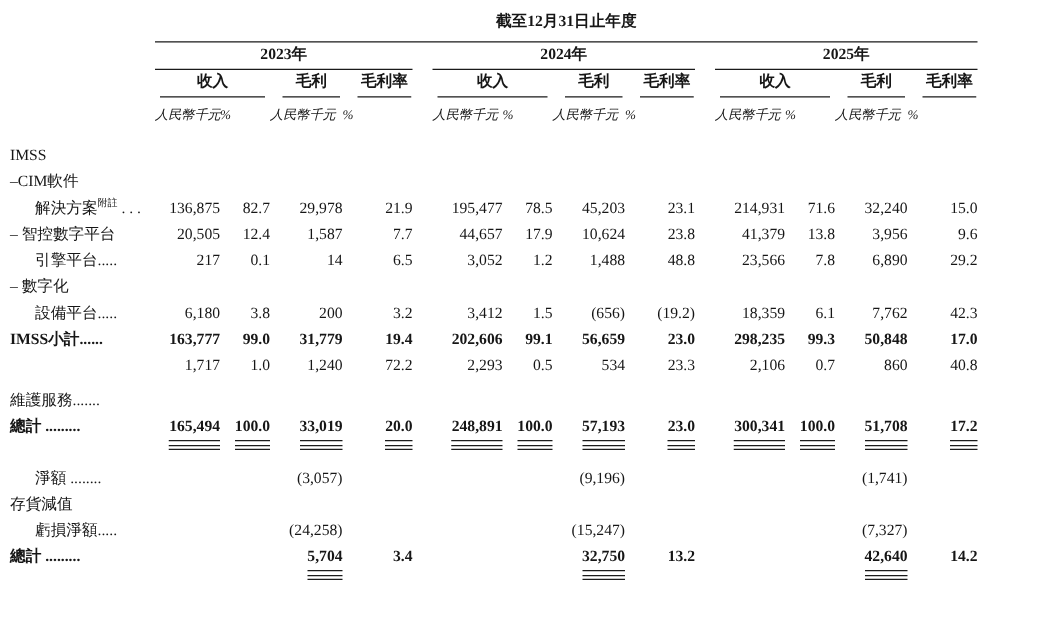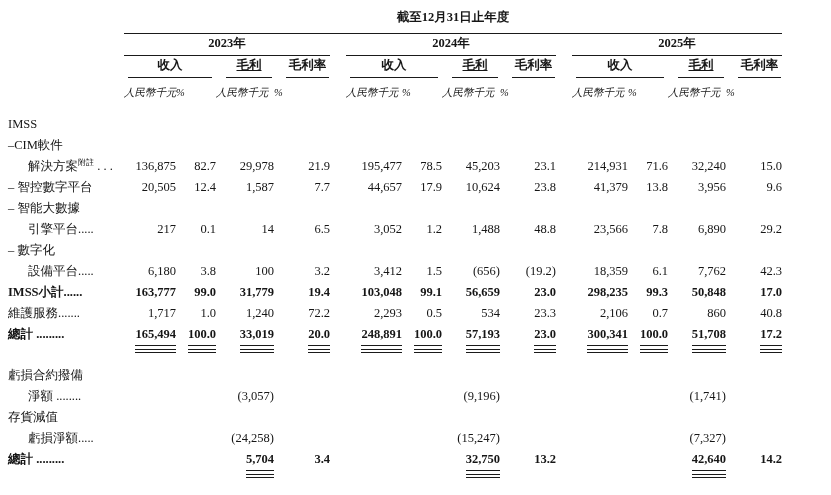--- a/index.html
+++ b/index.html
@@ -23,21 +23,21 @@
   .year{
     grid-row:2;text-align:center;font-weight:bold;
     border-bottom:1.5px solid #1a1a1a;align-self:end;padding-bottom:1px;
   }
   .colhead{
     grid-row:3;text-align:center;font-weight:bold;
     border-bottom:1.5px solid #1a1a1a;align-self:end;padding-bottom:1px;
     white-space:nowrap;
   }
   .colhead.rev{margin:0 4px;}
-  .colhead.gp{margin-left:10px;margin-right:2px;text-decoration:underline;}
+  .colhead.gp{margin-left:10px;margin-right:2px;}
   .colhead.gm{margin-left:12px;margin-right:1px;}
   .unit{
     grid-row:4;text-align:left;font-style:italic;font-size:10.5px;
     align-self:end;padding-bottom:4px;white-space:nowrap;line-height:14px;
   }
   .lbl{padding-left:8px;white-space:nowrap;}
   .lbl.ind{padding-left:28px;}
   .num{text-align:right;white-space:nowrap;}
   .b{font-weight:bold;}
   .sup{font-size:8px;vertical-align:super;line-height:0;}
@@ -103,62 +103,61 @@
     <div class="cell num" style="grid-area: 9 / 4;">1,587</div>
     <div class="cell num" style="grid-area: 9 / 5;">7.7</div>
     <div class="cell num" style="grid-area: 9 / 7;">44,657</div>
     <div class="cell num" style="grid-area: 9 / 8;">17.9</div>
     <div class="cell num" style="grid-area: 9 / 9;">10,624</div>
     <div class="cell num" style="grid-area: 9 / 10;">23.8</div>
     <div class="cell num" style="grid-area: 9 / 12;">41,379</div>
     <div class="cell num" style="grid-area: 9 / 13;">13.8</div>
     <div class="cell num" style="grid-area: 9 / 14;">3,956</div>
     <div class="cell num" style="grid-area: 9 / 15;">9.6</div>
-    <div class="cell lbl" style="grid-area: 10 / 1;"><span>– 智能大數據</span></div>
     <div class="cell lbl ind" style="grid-area: 11 / 1;"><span>引擎平台.....</span></div>
     <div class="cell num" style="grid-area: 11 / 2;">217</div>
     <div class="cell num" style="grid-area: 11 / 3;">0.1</div>
     <div class="cell num" style="grid-area: 11 / 4;">14</div>
     <div class="cell num" style="grid-area: 11 / 5;">6.5</div>
     <div class="cell num" style="grid-area: 11 / 7;">3,052</div>
     <div class="cell num" style="grid-area: 11 / 8;">1.2</div>
     <div class="cell num" style="grid-area: 11 / 9;">1,488</div>
     <div class="cell num" style="grid-area: 11 / 10;">48.8</div>
     <div class="cell num" style="grid-area: 11 / 12;">23,566</div>
     <div class="cell num" style="grid-area: 11 / 13;">7.8</div>
     <div class="cell num" style="grid-area: 11 / 14;">6,890</div>
     <div class="cell num" style="grid-area: 11 / 15;">29.2</div>
     <div class="cell lbl" style="grid-area: 12 / 1;"><span>– 數字化</span></div>
     <div class="cell lbl ind" style="grid-area: 13 / 1;"><span>設備平台.....</span></div>
     <div class="cell num" style="grid-area: 13 / 2;">6,180</div>
     <div class="cell num" style="grid-area: 13 / 3;">3.8</div>
-    <div class="cell num" style="grid-area: 13 / 4;">100</div>
+    <div class="cell num" style="grid-area: 13 / 4;">200</div>
     <div class="cell num" style="grid-area: 13 / 5;">3.2</div>
     <div class="cell num" style="grid-area: 13 / 7;">3,412</div>
     <div class="cell num" style="grid-area: 13 / 8;">1.5</div>
     <div class="cell num" style="grid-area: 13 / 9;">(656)</div>
     <div class="cell num" style="grid-area: 13 / 10;">(19.2)</div>
     <div class="cell num" style="grid-area: 13 / 12;">18,359</div>
     <div class="cell num" style="grid-area: 13 / 13;">6.1</div>
     <div class="cell num" style="grid-area: 13 / 14;">7,762</div>
     <div class="cell num" style="grid-area: 13 / 15;">42.3</div>
     <div class="cell lbl b" style="grid-area: 14 / 1;"><span>IMSS小計......</span></div>
     <div class="cell num b" style="grid-area: 14 / 2;">163,777</div>
     <div class="cell num b" style="grid-area: 14 / 3;">99.0</div>
     <div class="cell num b" style="grid-area: 14 / 4;">31,779</div>
     <div class="cell num b" style="grid-area: 14 / 5;">19.4</div>
-    <div class="cell num b" style="grid-area: 14 / 7;">103,048</div>
+    <div class="cell num b" style="grid-area: 14 / 7;">202,606</div>
     <div class="cell num b" style="grid-area: 14 / 8;">99.1</div>
     <div class="cell num b" style="grid-area: 14 / 9;">56,659</div>
     <div class="cell num b" style="grid-area: 14 / 10;">23.0</div>
     <div class="cell num b" style="grid-area: 14 / 12;">298,235</div>
     <div class="cell num b" style="grid-area: 14 / 13;">99.3</div>
     <div class="cell num b" style="grid-area: 14 / 14;">50,848</div>
     <div class="cell num b" style="grid-area: 14 / 15;">17.0</div>
-    <div class="cell lbl" style="grid-area: 15 / 1;"><span>維護服務.......</span></div>
+    <div class="cell lbl" style="grid-area: 15 / 1; margin-top: 28px;"><span>維護服務.......</span></div>
     <div class="cell num" style="grid-area: 15 / 2;">1,717</div>
     <div class="cell num" style="grid-area: 15 / 3;">1.0</div>
     <div class="cell num" style="grid-area: 15 / 4;">1,240</div>
     <div class="cell num" style="grid-area: 15 / 5;">72.2</div>
     <div class="cell num" style="grid-area: 15 / 7;">2,293</div>
     <div class="cell num" style="grid-area: 15 / 8;">0.5</div>
     <div class="cell num" style="grid-area: 15 / 9;">534</div>
     <div class="cell num" style="grid-area: 15 / 10;">23.3</div>
     <div class="cell num" style="grid-area: 15 / 12;">2,106</div>
     <div class="cell num" style="grid-area: 15 / 13;">0.7</div>
@@ -171,21 +170,20 @@
     <div class="cell num b" style="grid-area: 16 / 5;"><span class="tot"><span class="n">20.0</span><span class="dbl"></span></span></div>
     <div class="cell num b" style="grid-area: 16 / 7;"><span class="tot"><span class="n">248,891</span><span class="dbl"></span></span></div>
     <div class="cell num b" style="grid-area: 16 / 8;"><span class="tot"><span class="n">100.0</span><span class="dbl"></span></span></div>
     <div class="cell num b" style="grid-area: 16 / 9;"><span class="tot"><span class="n">57,193</span><span class="dbl"></span></span></div>
     <div class="cell num b" style="grid-area: 16 / 10;"><span class="tot"><span class="n">23.0</span><span class="dbl"></span></span></div>
     <div class="cell num b" style="grid-area: 16 / 12;"><span class="tot"><span class="n">300,341</span><span class="dbl"></span></span></div>
     <div class="cell num b" style="grid-area: 16 / 13;"><span class="tot"><span class="n">100.0</span><span class="dbl"></span></span></div>
     <div class="cell num b" style="grid-area: 16 / 14;"><span class="tot"><span class="n">51,708</span><span class="dbl"></span></span></div>
     <div class="cell num b" style="grid-area: 16 / 15;"><span class="tot"><span class="n">17.2</span><span class="dbl"></span></span></div>
     <div class="spacer" style="grid-area: 17 / 1 / auto / 16; height: 12px;"></div>
-    <div class="cell lbl" style="grid-area: 18 / 1;"><span>虧損合約撥備</span></div>
     <div class="cell lbl ind" style="grid-area: 19 / 1;"><span>淨額 ........</span></div>
     <div class="cell num" style="grid-area: 19 / 4;">(3,057)</div>
     <div class="cell num" style="grid-area: 19 / 9;">(9,196)</div>
     <div class="cell num" style="grid-area: 19 / 14;">(1,741)</div>
     <div class="cell lbl" style="grid-area: 20 / 1;"><span>存貨減值</span></div>
     <div class="cell lbl ind" style="grid-area: 21 / 1;"><span>虧損淨額.....</span></div>
     <div class="cell num" style="grid-area: 21 / 4;">(24,258)</div>
     <div class="cell num" style="grid-area: 21 / 9;">(15,247)</div>
     <div class="cell num" style="grid-area: 21 / 14;">(7,327)</div>
     <div class="cell lbl b" style="grid-area: 22 / 1;"><span>總計 .........</span></div>

